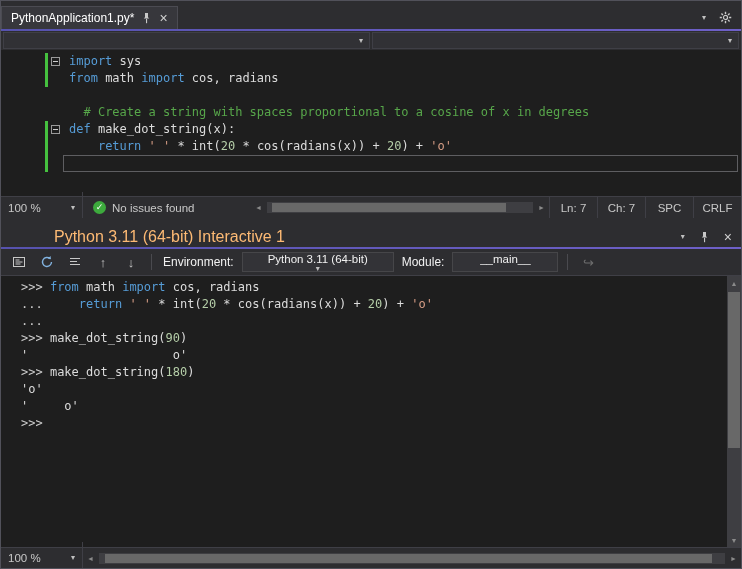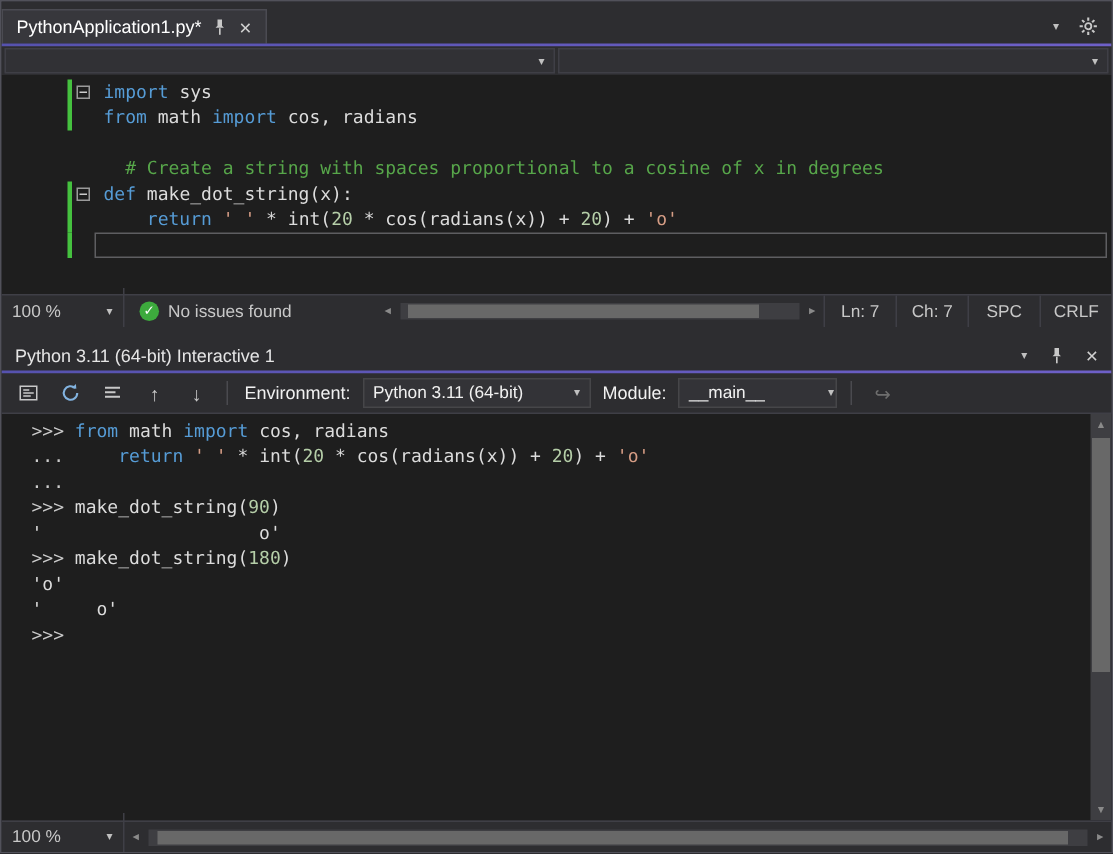--- a/index.html
+++ b/index.html
@@ -76,36 +76,36 @@
   .hs-arrow { width:15px; text-align:center; color:#8a8a8a; font-size:7px; flex:none; }
   .hs-track { flex:1; height:11px; background:#3e3e42; position:relative; margin:0 1px; }
   .hs-thumb { position:absolute; left:2%; width:88%; top:1px; bottom:1px; background:#686868; }
   .hs-thumb.full { left:1%; width:97%; }
   .indicator { min-width:48px; padding:0 8px; height:100%; display:flex; align-items:center; justify-content:center; border-left:1px solid #3f3f46; }
 
   .splitter { height:8px; background:#2d2d30; flex:none; }
 
   
   .tool-title { height:21px; flex:none; display:flex; align-items:center; padding:0 9px; background:#2d2d30; }
-  .tool-title-text { color:#e5e5e5; font-size:12px; }
+  .tool-title-text { color:#fdba74; font-size:16px;margin-left:44px; }
   .tool-title-icons { margin-left:auto; display:flex; align-items:center; gap:14px; color:#d0d0d0; }
 
   .toolbar {
     height:27px; flex:none; display:flex; align-items:center; gap:6px;
     padding:0 7px; background:#2d2d30; border-bottom:1px solid #3f3f46;
   }
   .tool-btn { width:22px; height:20px; display:flex; align-items:center; justify-content:center; }
   .arrow-glyph { color:#c8c8c8; font-size:13px; }
   .send { color:#6e6e6e; font-size:13px; }
   .tsep { width:1px; height:16px; background:#4a4a4f; margin:0 3px; flex:none; }
   .tool-label { color:#f1f1f1; font-size:12px; margin:0 2px; white-space:nowrap; }
   .combo {
     height:20px; background:#333337; border:1px solid #464649;
     display:flex; align-items:center; justify-content:space-between;
-    padding:0 6px; font-size:11.5px; color:#f1f1f1; white-space:nowrap;
+    padding:0 6px; font-size:11.5px; color:#f1f1f1; white-space:nowrap;flex-direction:column;
   }
   .combo.env { width:152px; }
   .combo.mod { width:106px;gap:42px; }
 
   
   .repl-wrap { flex:1; display:flex; background:#1e1e1e; overflow:hidden; }
   .repl {
     flex:1; overflow:hidden; cursor:text;
     font-family:"DejaVu Sans Mono", monospace; font-size:12px; line-height:17px; padding-top:3px;
   }

